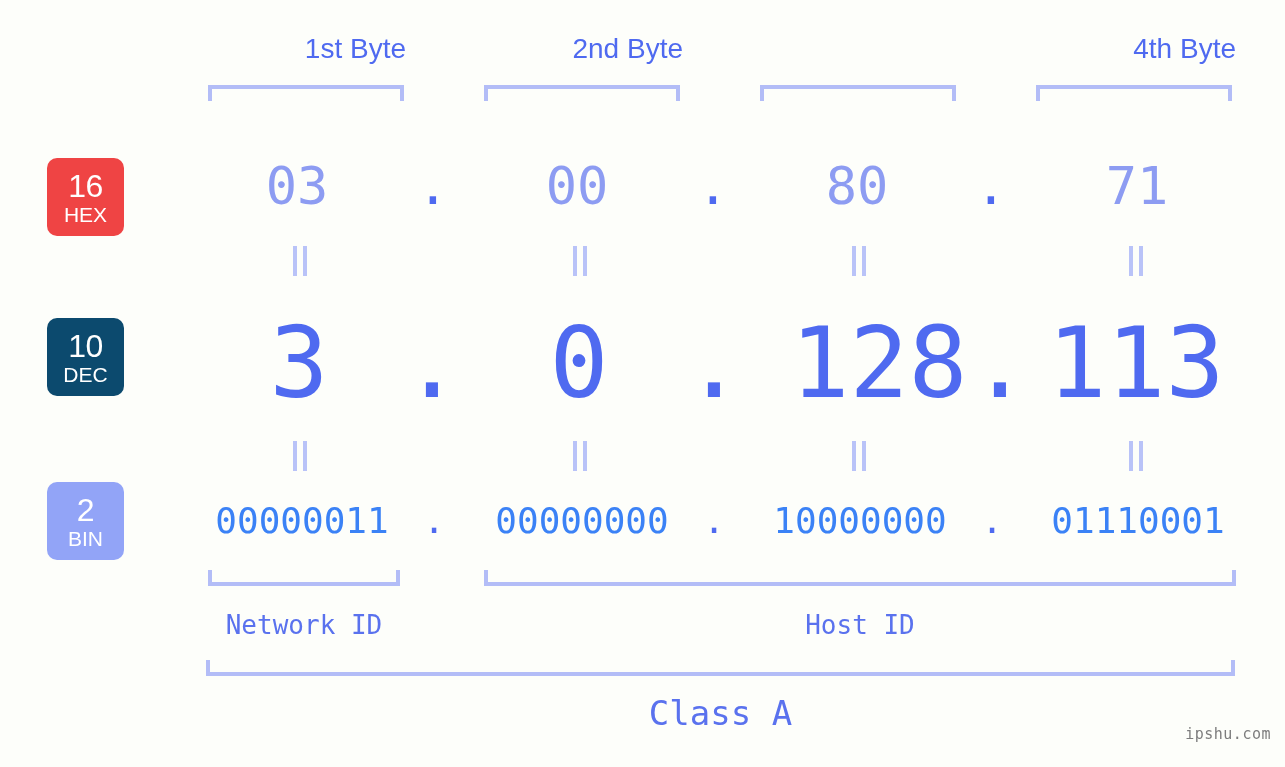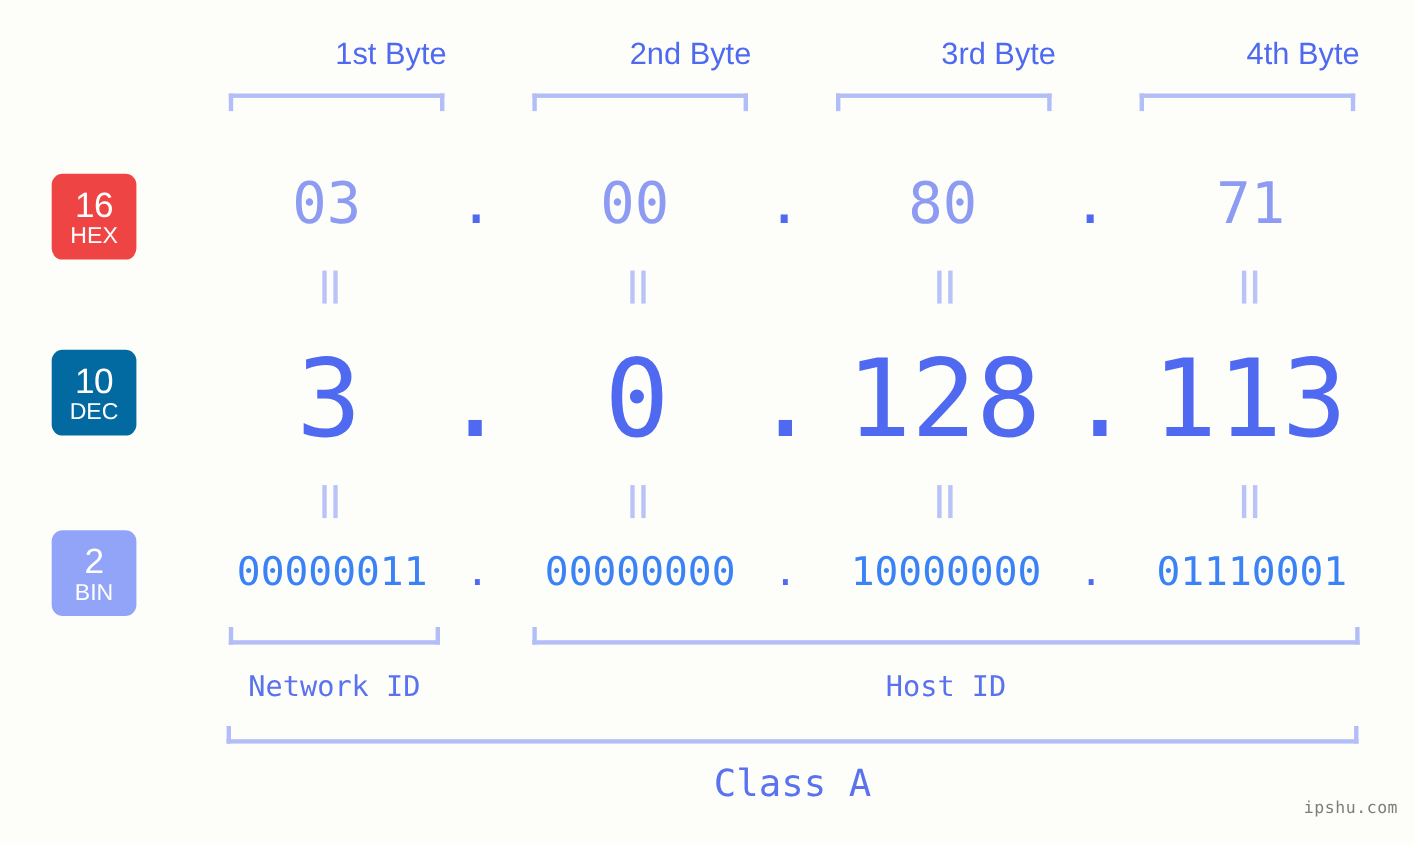--- a/index.html
+++ b/index.html
@@ -62,21 +62,21 @@
     font-family: "Liberation Sans", sans-serif;
     letter-spacing: -0.5px;
   }
   .badge .nm {
     font-size: 21px;
     margin-top: 2px;
     font-family: "Liberation Sans", sans-serif;
     letter-spacing: 0px;
   }
   .badge-hex { top: 158px; background: #ef4444; }
-  .badge-dec { top: 318px; background: #0369a1; }
+  .badge-dec { top: 318px; background: #0c4a6e; }
   .badge-bin { top: 482px; background: #92a4f7; }
 
   
   .cell {
     position: absolute;
     text-align: center;
     white-space: nowrap;
     font-family: "DejaVu Sans Mono", "Liberation Mono", monospace;
   }
 
@@ -194,21 +194,20 @@
 <body>
 
 <div id="stage">
 
   <div class="byte-label" style="left:206px; width:200px;">1st Byte</div>
   <div class="top-bracket" style="left:208px; width:196px;"></div>
 
   <div class="byte-label" style="left:483px; width:200px;">2nd Byte</div>
   <div class="top-bracket" style="left:484px; width:196px;"></div>
 
-  <div class="byte-label" style="left:760px; width:200px;">3rd Byte</div>
   <div class="top-bracket" style="left:760px; width:196px;"></div>
 
   <div class="byte-label" style="left:1036px; width:200px;">4th Byte</div>
   <div class="top-bracket" style="left:1036px; width:196px;"></div>
 
   <div class="badge badge-hex">
     <span class="num">16</span>
     <span class="nm">HEX</span>
   </div>
   <div class="badge badge-dec">
@@ -250,21 +249,21 @@
       <i></i>
     </div>
 
   <div class="row-dec">
     <div class="cell" style="left:210px; width:178px;">3</div>
     <div class="cell" style="left:390px; width:84px;">.</div>
 
     <div class="cell" style="left:490px; width:178px;">0</div>
     <div class="cell" style="left:672px; width:84px;">.</div>
 
-    <div class="cell" style="left:752px; width:212px;">128</div>
+    <div class="cell" style="left:773px; width:212px;">128</div>
     <div class="cell" style="left:958px; width:84px;">.</div>
 
     <div class="cell" style="left:1030px; width:212px;">113</div>
   </div>
 
   <div class="eqmark eq-row2" style="left:292px;">
       <i></i>
       <i></i>
     </div>
   <div class="eqmark eq-row2" style="left:572px;">

